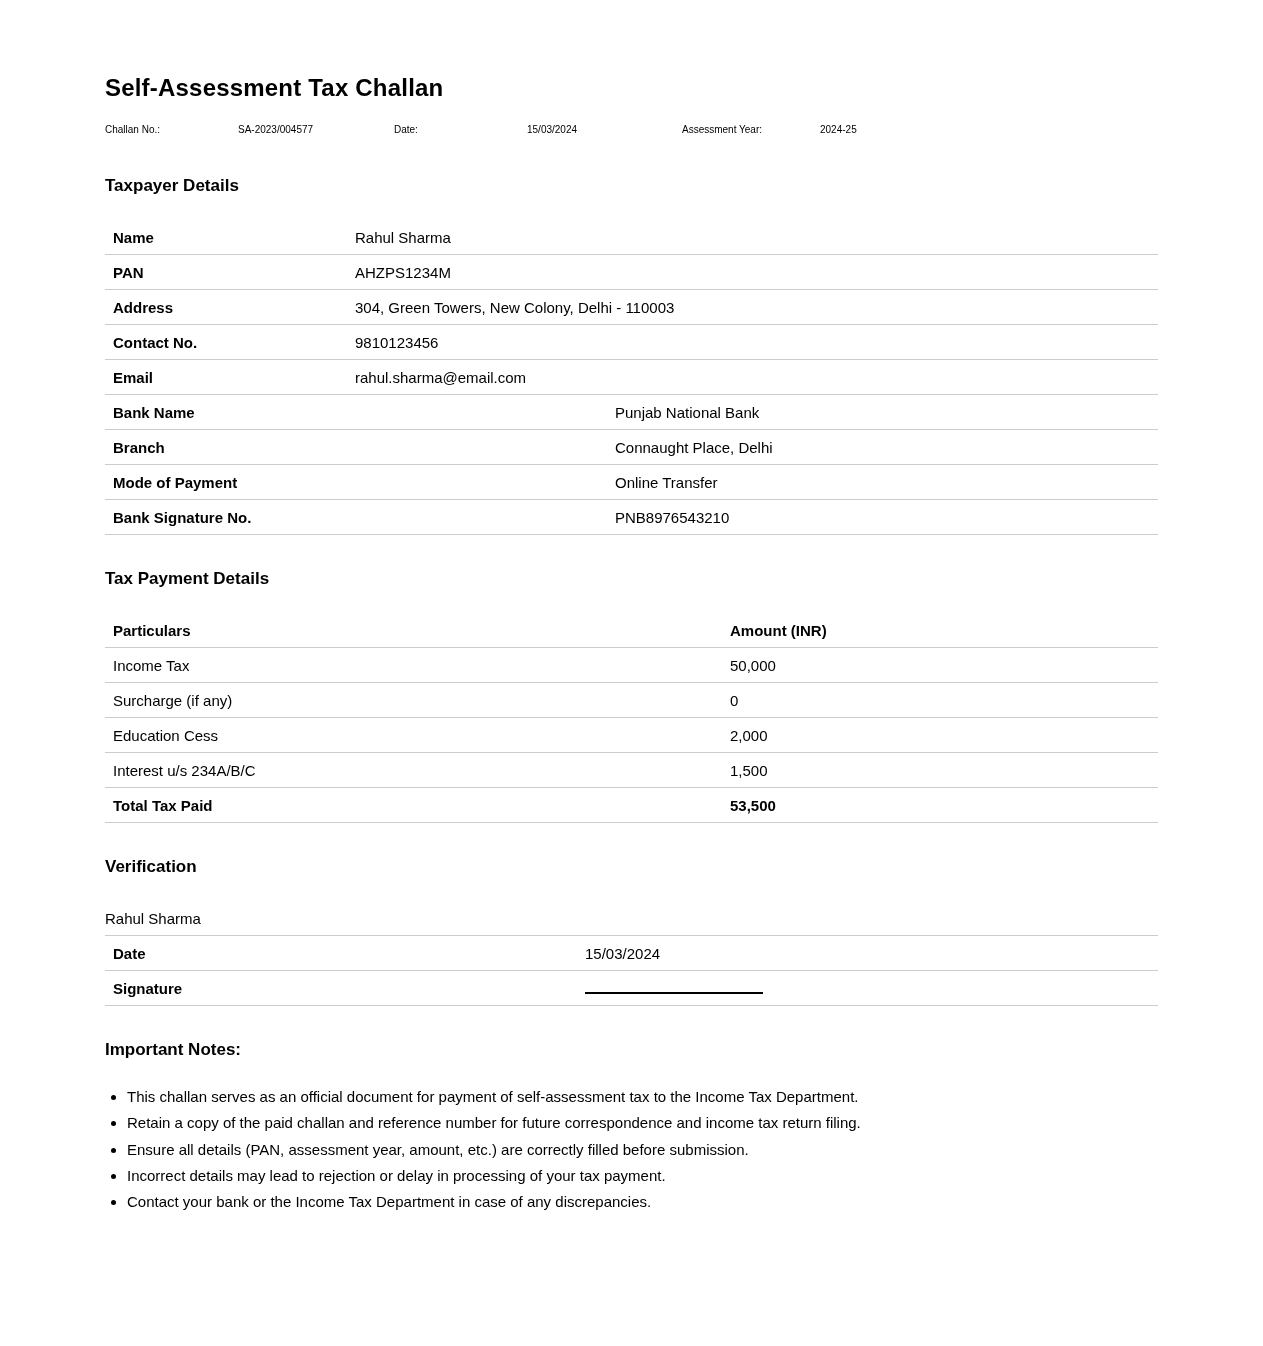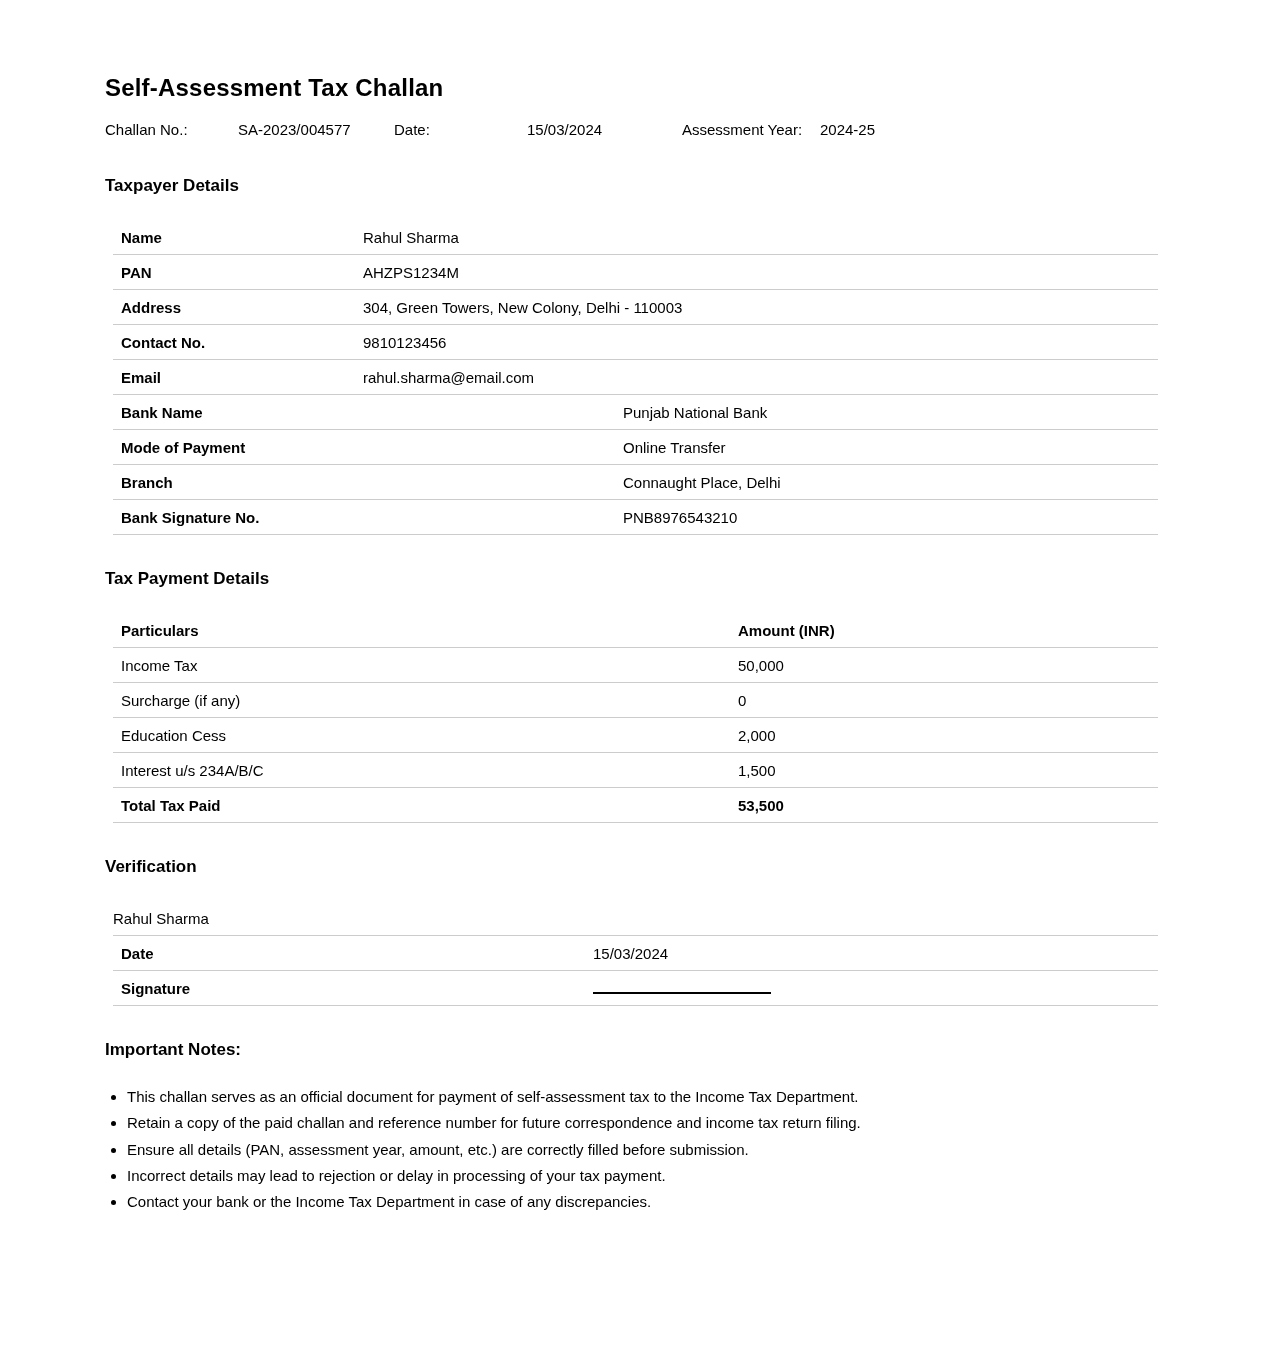--- a/index.html
+++ b/index.html
@@ -19,38 +19,37 @@
     font-size: 24px;
     line-height: 28px;
     font-weight: bold;
     letter-spacing: 0.2px;
   }
   .meta-row {
     margin-top: 18px;
     margin-bottom: 36px;
     display: grid;
     grid-template-columns: 133px 156px 133px 155px 138px 1fr;
-    font-size: 15px;
+    font-size: 10px;
     line-height: 20px;
     align-items: center;
   }
   h2.section-heading {
     font-size: 17px;
     line-height: 20px;
     font-weight: bold;
     margin: 34px 0 24px 0;
   }
   .kv-table { width: 100%; }
   .kv-row {
     display: flex;
     align-items: center;
     height: 35px;
     border-bottom: 1.5px solid #cccccc;
     font-size: 15px;
-    margin-left: 8px;
   }
   .kv-label {
     font-weight: bold;
     padding-left: 8px;
     flex: 0 0 auto;
   }
   .kv-value { font-weight: normal; }
   .taxpayer .kv-label     { flex-basis: 250px; }
   .bank .kv-label         { flex-basis: 510px; }
   .tax .kv-label          { flex-basis: 625px; }
@@ -115,26 +114,26 @@
       <span class="kv-value">rahul.sharma@email.com</span>
     </div>
   </div>
 
   <div class="kv-table bank">
     <div class="kv-row">
       <span class="kv-label">Bank Name</span>
       <span class="kv-value">Punjab National Bank</span>
     </div>
     <div class="kv-row">
+      <span class="kv-label">Branch</span>
+      <span class="kv-value">Connaught Place, Delhi</span>
+    </div>
+    <div class="kv-row">
       <span class="kv-label">Mode of Payment</span>
       <span class="kv-value">Online Transfer</span>
-    </div>
-    <div class="kv-row">
-      <span class="kv-label">Branch</span>
-      <span class="kv-value">Connaught Place, Delhi</span>
     </div>
     <div class="kv-row">
       <span class="kv-label">Bank Signature No.</span>
       <span class="kv-value">PNB8976543210</span>
     </div>
   </div>
 
   <h2 class="section-heading">Tax Payment Details</h2>
   <div class="kv-table tax">
     <div class="kv-row head-row">

